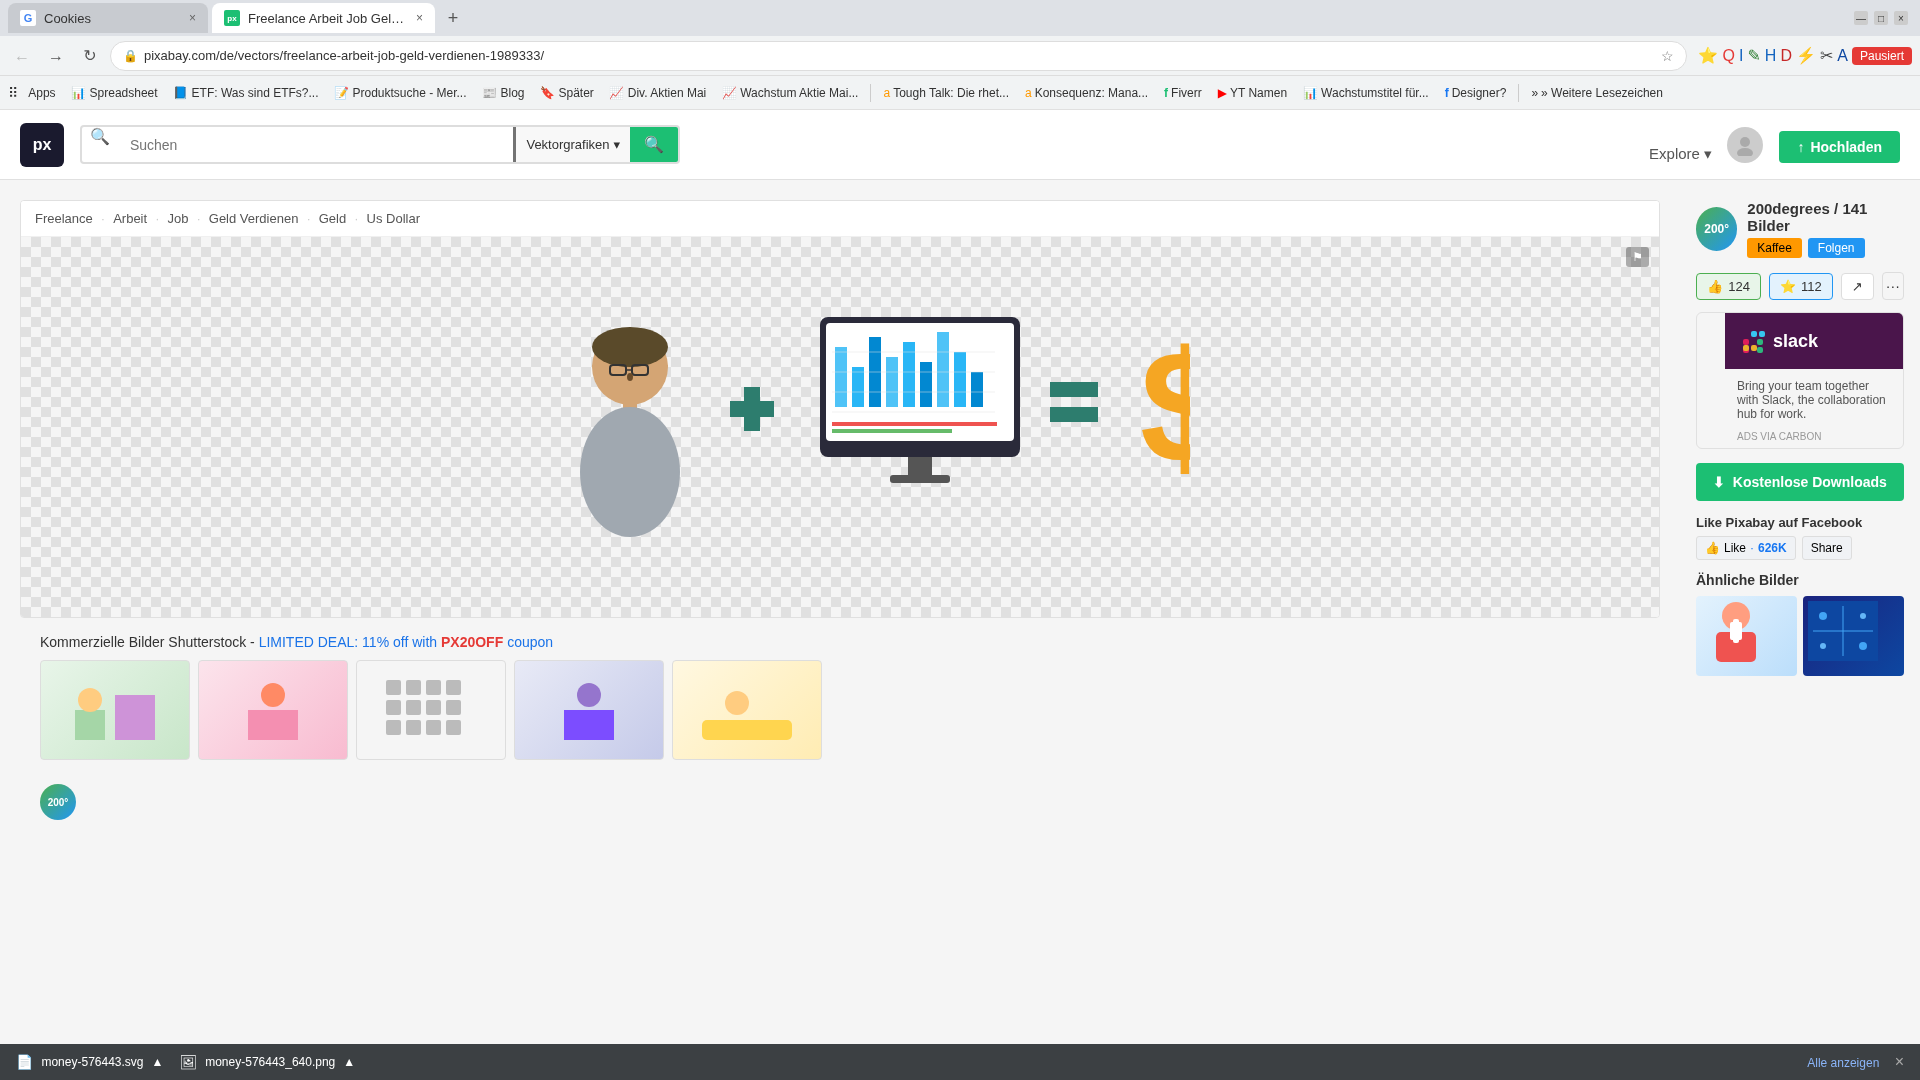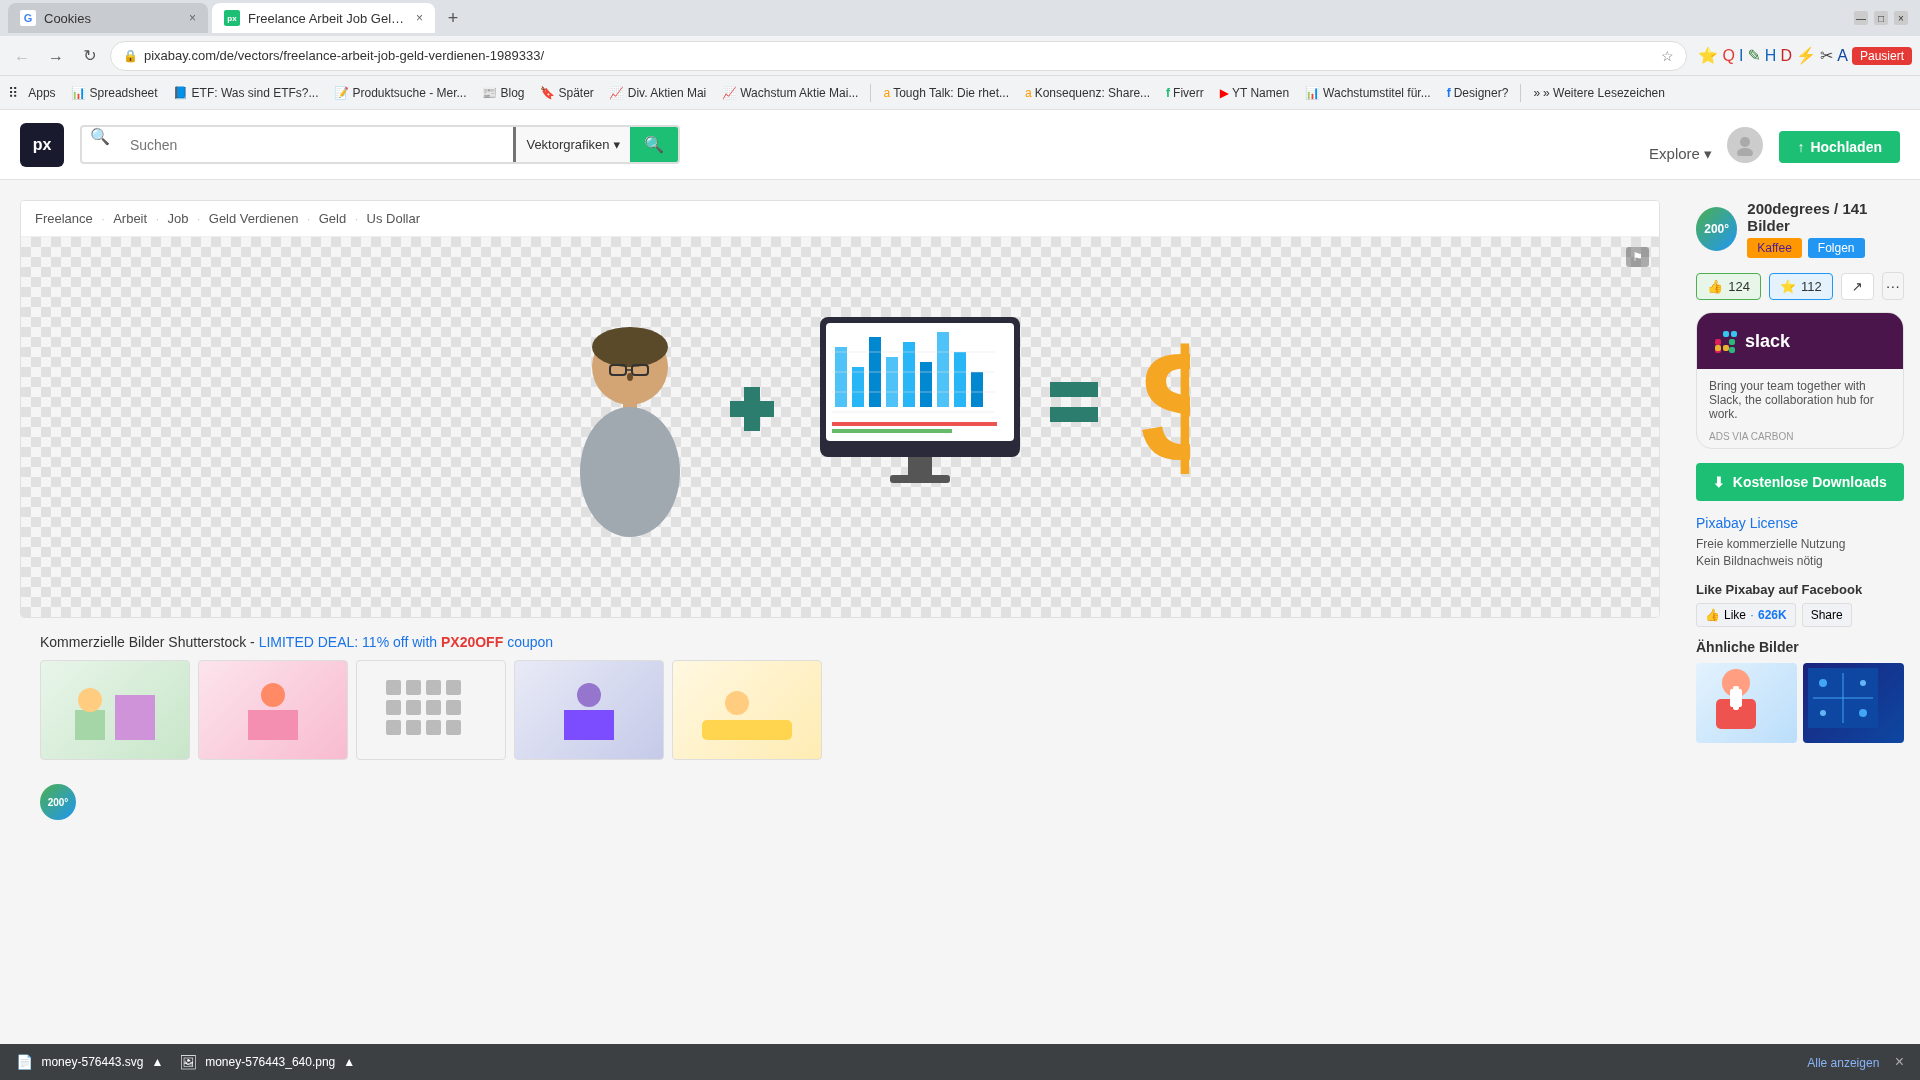--- a/index.html
+++ b/index.html
@@ -61,30 +61,30 @@
     .promo-code { color: #e53935; font-weight: bold; }
     .shutterstock-thumbs { display: flex; gap: 8px; }
     .shutterstock-thumb { width: 150px; height: 100px; background: #eee; border-radius: 4px; overflow: hidden; cursor: pointer; border: 1px solid #ddd; display: flex; align-items: center; justify-content: center; }
 
     
     .right-sidebar { width: 240px; padding: 20px 16px; flex-shrink: 0; }
     .author-info { display: flex; align-items: center; gap: 10px; margin-bottom: 14px; }
     .author-avatar { width: 44px; height: 44px; border-radius: 50%; background: linear-gradient(135deg, #4CAF50, #2196F3); display: flex; align-items: center; justify-content: center; color: #fff; font-size: 12px; font-weight: bold; }
     .author-name { font-size: 15px; font-weight: bold; color: #333; }
     .author-actions { display: flex; gap: 6px; margin-top: 4px; }
-    .btn-kaffee { background: #ff9800; color: #4c1d95; border: none; border-radius: 3px; padding: 3px 10px; font-size: 12px; cursor: pointer; }
+    .btn-kaffee { background: #ff9800; color: #000000; border: none; border-radius: 3px; padding: 3px 10px; font-size: 12px; cursor: pointer; }
     .btn-folgen { background: #2196f3; color: #fff; border: none; border-radius: 3px; padding: 3px 10px; font-size: 12px; cursor: pointer; }
     .stats-row { display: flex; align-items: center; gap: 8px; margin-bottom: 12px; }
     .stat-btn { display: flex; align-items: center; gap: 5px; background: #e8f5e9; border: 1px solid #4caf50; border-radius: 4px; padding: 5px 10px; font-size: 13px; color: #333; cursor: pointer; }
     .stat-btn.blue { background: #e3f2fd; border-color: #2196f3; }
     .share-btn { background: #fff; border: 1px solid #ddd; border-radius: 4px; padding: 5px 10px; font-size: 13px; cursor: pointer; display: flex; align-items: center; gap: 4px; }
     .share-more { width: 28px; height: 28px; border: 1px solid #ddd; border-radius: 4px; display: flex; align-items: center; justify-content: center; cursor: pointer; }
 
     
-    .slack-ad { border: 1px solid #e0e0e0; border-radius: 16px; overflow: hidden; margin-bottom: 14px; }
+    .slack-ad { border: 1px solid #e0e0e0; border-radius: 6px; overflow: hidden; margin-bottom: 14px; padding-left: 28px; }
     .slack-ad-header { background: #4a154b; padding: 14px; display: flex; align-items: center; gap: 8px; }
     .slack-ad-text { padding: 10px 12px; font-size: 12px; color: #555; }
     .ads-via { font-size: 10px; color: #999; padding: 0 12px 6px; }
 
     
     .download-btn { background: #1cbf73; color: #fff; border: none; border-radius: 4px; padding: 11px 0; width: 100%; font-size: 14px; cursor: pointer; display: flex; align-items: center; justify-content: center; gap: 8px; margin-bottom: 14px; font-weight: bold; }
 
     
     .license-section { margin-bottom: 14px; }
     .license-title { color: #1a73e8; text-decoration: none; font-size: 14px; display: block; margin-bottom: 6px; }
@@ -192,21 +192,21 @@
       <span style="font-size:12px;">📈</span>
       <span>Wachstum Aktie Mai...</span>
     </span>
     <span class="bookmark-separator"></span>
     <span class="bookmark-item">
       <span style="font-size:12px; color:#f90;">a</span>
       <span>Tough Talk: Die rhet...</span>
     </span>
     <span class="bookmark-item">
       <span style="font-size:12px; color:#f90;">a</span>
-      <span>Konsequenz: Share...</span>
+      <span>Konsequenz: Mana...</span>
     </span>
     <span class="bookmark-item">
       <span style="font-size:12px; color:#1dbf73; font-weight:bold;">f</span>
       <span>Fiverr</span>
     </span>
     <span class="bookmark-item">
       <span style="font-size:12px; color:#f00;">▶</span>
       <span>YT Namen</span>
     </span>
     <span class="bookmark-item">
@@ -459,25 +459,20 @@
         </div>
         <div class="slack-ad-text">Bring your team together with Slack, the collaboration hub for work.</div>
         <div class="ads-via">ADS VIA CARBON</div>
       </div>
 
       <button class="download-btn">
         <span>⬇</span>
         <span>Kostenlose Downloads</span>
       </button>
 
-      <div class="license-section">
-        <a href="#" class="license-title">Pixabay License</a>
-        <div class="license-detail">Freie kommerzielle Nutzung</div>
-        <div class="license-detail">Kein Bildnachweis nötig</div>
-      </div>
 
       <div style="margin-bottom:12px;">
         <div style="font-size:13px; font-weight:bold; margin-bottom:6px;">Like Pixabay auf Facebook</div>
         <div style="display:flex; align-items:center; gap:6px;">
           <button class="fb-like-btn">
             <span style="color:#1877f2;">👍</span>
             <span>Like</span>
             <span style="color:#1877f2;">·</span>
             <span style="color:#1877f2; font-weight:bold;">626K</span>
           </button>

